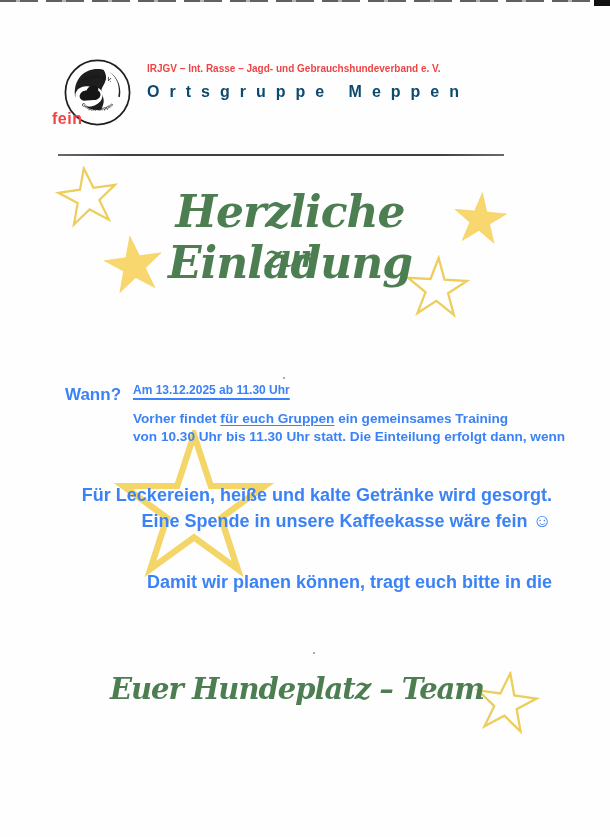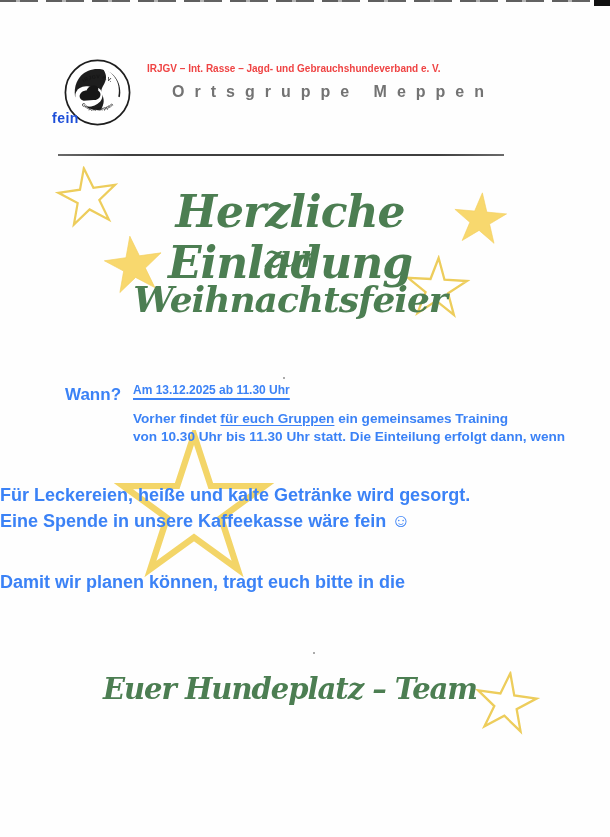--- a/index.html
+++ b/index.html
@@ -11,26 +11,26 @@
   
   .scan-top{position:absolute;top:0;left:0;right:0;height:2px;
     background:repeating-linear-gradient(90deg,#2a2a2a 0 16px,#9a9a9a 16px 20px,#2f2f2f 20px 38px,transparent 38px 46px);
     opacity:.75;}
   .scan-corner{position:absolute;top:0;right:0;width:16px;height:6px;background:#111;}
   .speck{position:absolute;width:2px;height:2px;border-radius:50%;background:#8f8f8f;}
 
   
   .logo{position:absolute;left:63px;top:58px;width:69px;height:69px;}
   .logo svg{width:100%;height:100%;}
-  .fein-note{position:absolute;left:52px;top:110px;font-size:14px;color:#1d4ed8;
+  .fein-note{position:absolute;left:52px;top:110px;font-size:16px;color:#ef4444;
     font-weight:bold;letter-spacing:.5px;}
   .org-line{position:absolute;left:147px;top:63px;width:380px;white-space:nowrap;
     font-size:10px;font-weight:bold;color:#ef4444;}
-  .group-line{position:absolute;left:147px;top:83px;width:372px;text-align:center;
-    font-size:16px;font-weight:bold;color:#737373;letter-spacing:10px;white-space:nowrap;}
+  .group-line{position:absolute;left:147px;top:83px;width:372px;text-align:left;
+    font-size:16px;font-weight:bold;color:#0c4a6e;letter-spacing:10px;white-space:nowrap;}
   .rule{position:absolute;left:58px;top:154px;width:446px;height:2px;
     background:linear-gradient(90deg,#6a6a6a,#3f3f3f 15%,#3f3f3f 85%,#6a6a6a);}
 
   
   .star{position:absolute;z-index:1;}
   .star svg{width:100%;height:100%;display:block;}
   .star-fill polygon{fill:#f8d86e;stroke:#f3cf5f;stroke-width:1;}
   .star-outline polygon{fill:#ffffff;stroke:#edcd5c;stroke-width:3.5;}
   .star-big polygon{fill:none;stroke:#f3d568;stroke-width:4;}
   .star1{left:56px;top:166px;width:64px;height:64px;transform:rotate(-8deg);}
@@ -40,34 +40,34 @@
   .star-center{left:110px;top:430px;width:168px;height:158px;}
   .star-bottom{left:473px;top:671px;width:66px;height:66px;transform:rotate(8deg);}
 
   
   .script{position:absolute;left:75px;width:430px;text-align:center;z-index:2;
     font-family:"DejaVu Serif",serif;font-style:italic;font-weight:bold;
     color:#4c7e52;letter-spacing:-1px;}
   .t1{top:186px;font-size:44px;}
   .t2{top:240px;font-size:29px;}
   .t3{top:278px;font-size:36px;}
-  .closing{position:absolute;left:75px;width:430px;text-align:center;top:672px;
+  .closing{position:absolute;left:82px;width:430px;text-align:center;top:672px;
     font-family:"DejaVu Serif",serif;font-style:italic;font-weight:bold;
     font-size:29px;color:#4c7e52;letter-spacing:-1px;z-index:2;}
 
   
   .green{color:#3b82f6;font-weight:bold;z-index:2;}
   .wann-label{position:absolute;left:65px;top:385px;font-size:17px;}
   .wann-date{position:absolute;left:133px;top:383px;font-size:12px;
     text-decoration:underline;text-decoration-thickness:2px;text-underline-offset:4px;
     white-space:nowrap;}
   .wann-details{position:absolute;left:133px;top:410px;font-size:13.6px;
     line-height:17.6px;white-space:nowrap;}
   .wann-details .ul{text-decoration:underline;text-underline-offset:2px;}
-  .para{position:absolute;left:0;width:552px;text-align:left;font-size:18px;
+  .para{position:absolute;left:0;width:552px;text-align:right;font-size:18px;
     line-height:25px;}
   .para-treats{top:483px;}
   .para-signup{top:570px;}
   .smiley{font-weight:normal;font-size:19px;}
 </style>
 </head>
 <body>
 
 <div class="page">
 
@@ -132,21 +132,20 @@
       </svg>
   </div>
   <div class="star star-outline star-bottom">
     <svg viewBox="0 0 100 100">
         <polygon points="50,3 60.6,35.4 94.7,35.5 67.1,55.6 77.6,88 50,68 22.4,88 32.9,55.6 5.3,35.5 39.4,35.4"></polygon>
       </svg>
   </div>
 
   <div class="script t1">Herzliche Einladung</div>
   <div class="script t2">zur</div>
-  <div class="script t3">Weihnachtsfeier</div>
 
   <div class="green wann-label">Wann?</div>
   <div class="green wann-date">Am 13.12.2025 ab 11.30 Uhr</div>
   <div class="green wann-details">
     <div><span>Vorher findet </span><span class="ul">für euch Gruppen</span><span> ein gemeinsames Training</span></div>
     <div>von 10.30 Uhr bis 11.30 Uhr statt. Die Einteilung erfolgt dann, wenn</div>
   </div>
 
   <div class="green para para-treats">
     <div>Für Leckereien, heiße und kalte Getränke wird gesorgt.</div>

